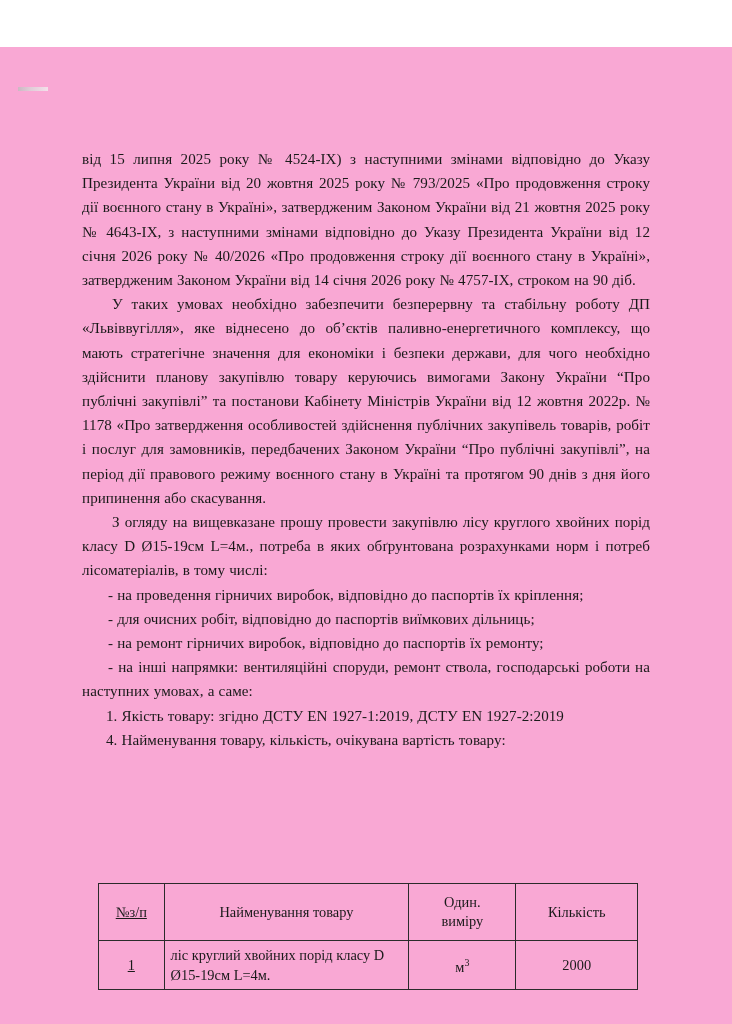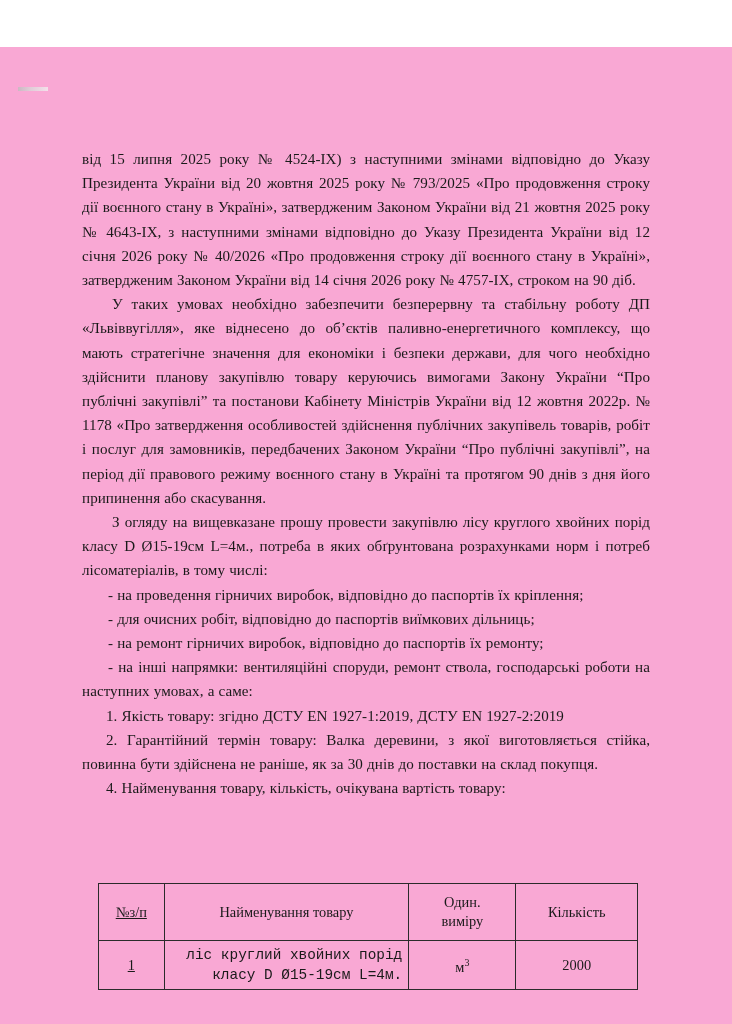--- a/index.html
+++ b/index.html
@@ -76,41 +76,40 @@
   }
   table.items th {
     text-align: center;
     height: 48px;
   }
   .col-num { width: 58px; text-align: center; text-decoration: underline; }
   .col-name { width: 258px; }
   .col-unit { width: 104px; text-align: center; }
   .col-qty  { width: 118px; text-align: center; }
   td.c { text-align: center; }
-  td.name-cell { text-align: right; padding-left: 8px; line-height: 20px; font-family: Liberation Mono, monospace; }
+  td.name-cell { text-align: left; padding-left: 8px; line-height: 20px; }
   .row-h { height: 46px; }
   sup { font-size: 10px; vertical-align: super; }
 </style>
 </head>
 <body>
 
 <div class="page">
 
   <div class="scan-mark"></div>
 
   <div class="doc-body">
     <p class="para">від 15 липня 2025 року № 4524-IX) з наступними змінами відповідно до Указу Президента України від 20 жовтня 2025 року № 793/2025 «Про продовження строку дії воєнного стану в Україні», затвердженим Законом України від 21 жовтня 2025 року № 4643-IX, з наступними змінами відповідно до Указу Президента України від 12 січня 2026 року № 40/2026 «Про продовження строку дії воєнного стану в Україні», затвердженим Законом України від 14 січня 2026 року № 4757-IX, строком на 90 діб.</p>
     <p class="para indent">У таких умовах необхідно забезпечити безперервну та стабільну роботу ДП «Львіввугілля», яке віднесено до об’єктів паливно-енергетичного комплексу, що мають стратегічне значення для економіки і безпеки держави, для чого необхідно здійснити планову закупівлю товару керуючись вимогами Закону України “Про публічні закупівлі” та постанови Кабінету Міністрів України від 12 жовтня 2022р. № 1178 «Про затвердження особливостей здійснення публічних закупівель товарів, робіт і послуг для замовників, передбачених Законом України “Про публічні закупівлі”, на період дії правового режиму воєнного стану в Україні та протягом 90 днів з дня його припинення або скасування.</p>
     <p class="para indent">З огляду на вищевказане прошу провести закупівлю лісу круглого хвойних порід класу D Ø15-19см L=4м., потреба в яких обґрунтована розрахунками норм і потреб лісоматеріалів, в тому числі:</p>
     <p class="para dash">- на проведення гірничих виробок, відповідно до паспортів їх кріплення;</p>
     <p class="para dash">- для очисних робіт, відповідно до паспортів виїмкових дільниць;</p>
     <p class="para dash">- на ремонт гірничих виробок, відповідно до паспортів їх ремонту;</p>
     <p class="para dash">- на інші напрямки: вентиляційні споруди, ремонт ствола, господарські роботи на наступних умовах, а саме:</p>
     <p class="para indent-sm">1. Якість товару: згідно ДСТУ EN 1927-1:2019, ДСТУ EN 1927-2:2019</p>
-    <p class="para indent-sm">2. Гарантійний термін товару: Валка деревини, з якої виготовляється стійка, повинна бути здійснена не раніше, як за 30 днів до поставки на склад покупця.</p>
     <p class="para indent-sm">4. Найменування товару, кількість, очікувана вартість товару:</p>
   </div>
 
   <div class="table-wrap">
     <table class="items">
       <thead>
         <tr>
           <th class="col-num">№з/п</th>
           <th class="col-name">Найменування товару</th>
           <th class="col-unit">

